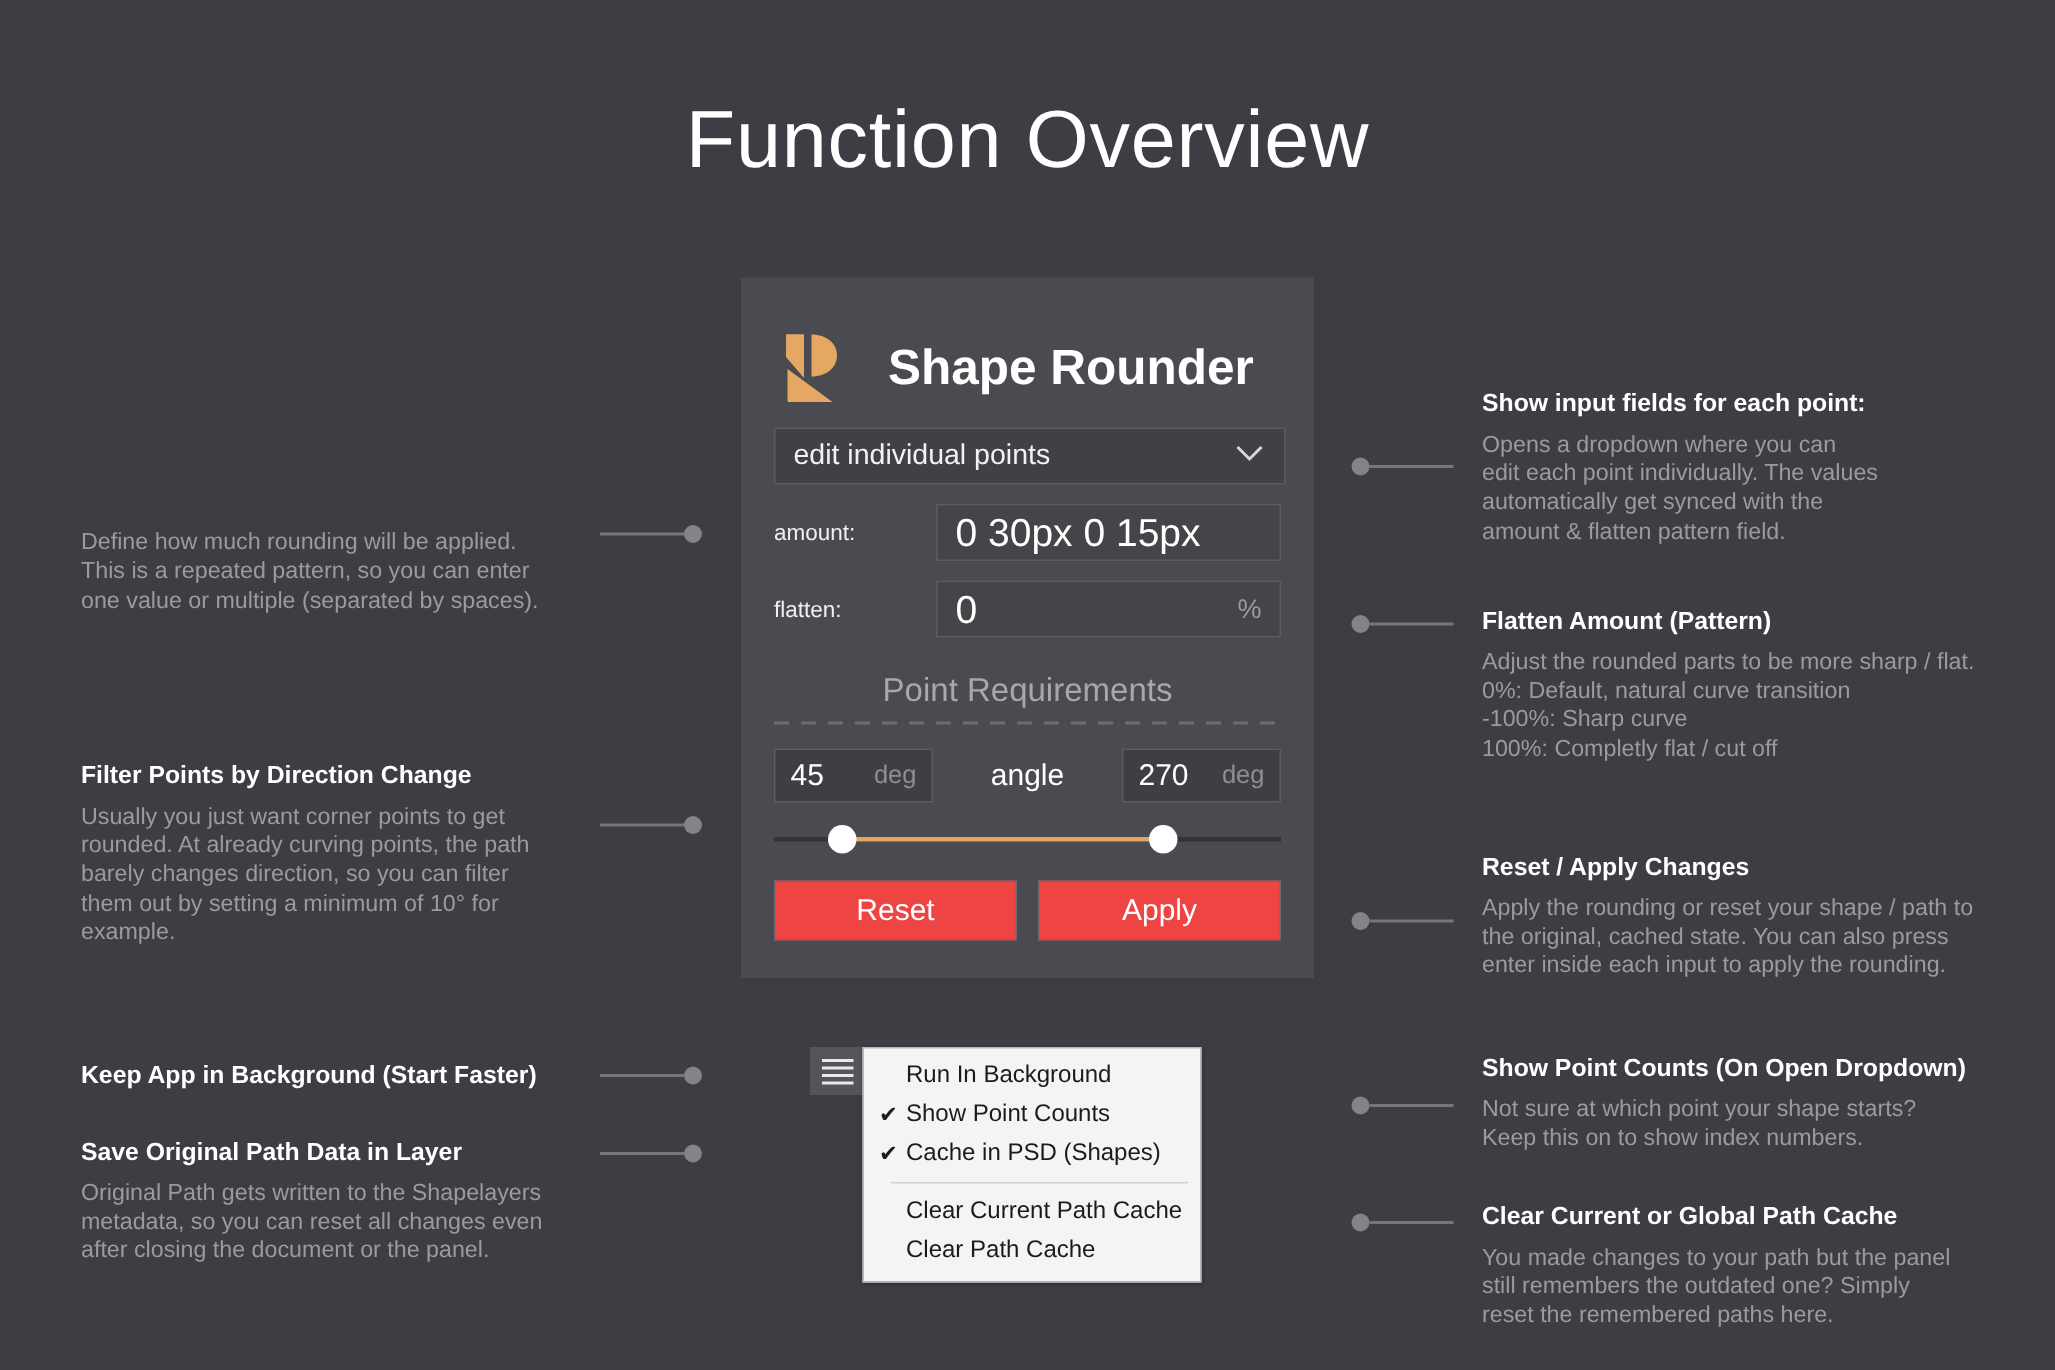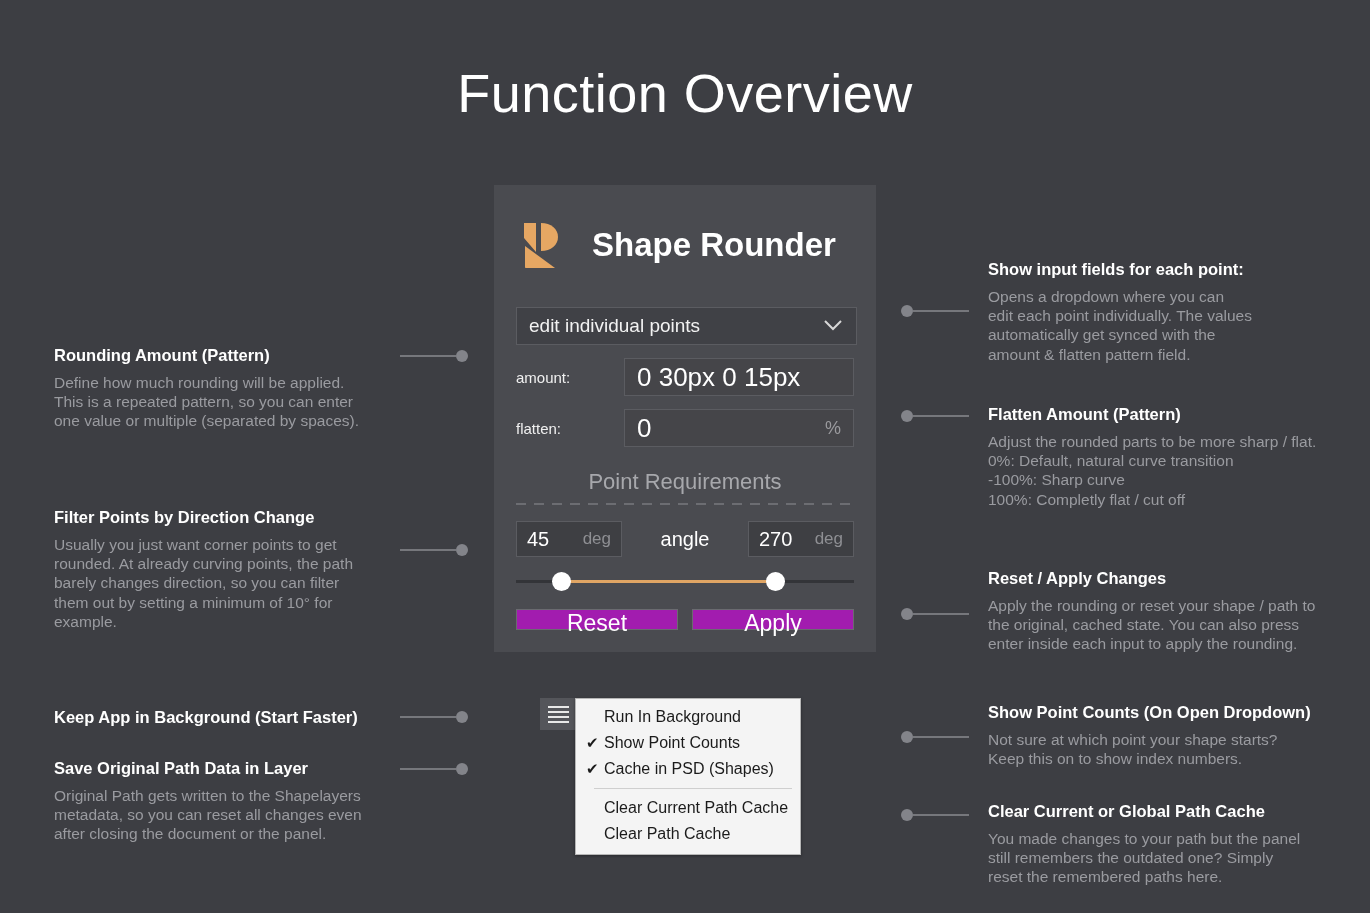--- a/index.html
+++ b/index.html
@@ -51,21 +51,21 @@
     flex: 0 0 auto;
   }
   .panel-title {
     font-size: 33px;
     font-weight: bold;
     color: #ffffff;
     letter-spacing: 0px;
   }
 
   .select-row {
-    margin-top: 32px;
+    margin-top: 10px;
     padding: 0 2px;
   }
   .select-box {
     position: relative;
     width: 341px;
     height: 38px;
     background: #404146;
     border: 1px solid #5b5c61;
     display: flex;
     align-items: center;
@@ -199,25 +199,25 @@
   .knob-right { left: 252px; }
 
   .btn-row {
     display: flex;
     justify-content: space-between;
     margin-top: 16px;
     padding: 0 2px;
   }
   .panel-btn {
     width: 162px;
-    height: 21px;
-    background: #a21caf;
+    height: 40px;
+    background: #ef4444;
     border: 1px solid #6a6b70;
     color: #ffffff;
-    font-size: 23px;
+    font-size: 20px;
     font-weight: 300;
     font-family: "Liberation Sans", sans-serif;
     cursor: pointer;
   }
 
   
   .ann {
     position: absolute;
     width: 360px;
   }
@@ -417,21 +417,20 @@
     <span class="ctx-check"></span>
     <span class="ctx-label">Clear Current Path Cache</span>
   </div>
   <div class="ctx-item">
     <span class="ctx-check"></span>
     <span class="ctx-label">Clear Path Cache</span>
   </div>
 </div>
 
 <div class="ann left" style="left:54px; top:345px;">
-  <div class="ann-title">Rounding Amount (Pattern)</div>
   <div class="ann-body">Define how much rounding will be applied.
 This is a repeated pattern, so you can enter
 one value or multiple (separated by spaces).</div>
 </div>
 <div class="conn l" style="left:400px; top:350px; width:68px;">
   <div class="line"></div>
   <div class="dot"></div>
 </div>
 
 <div class="ann left" style="left:54px; top:507px;">

